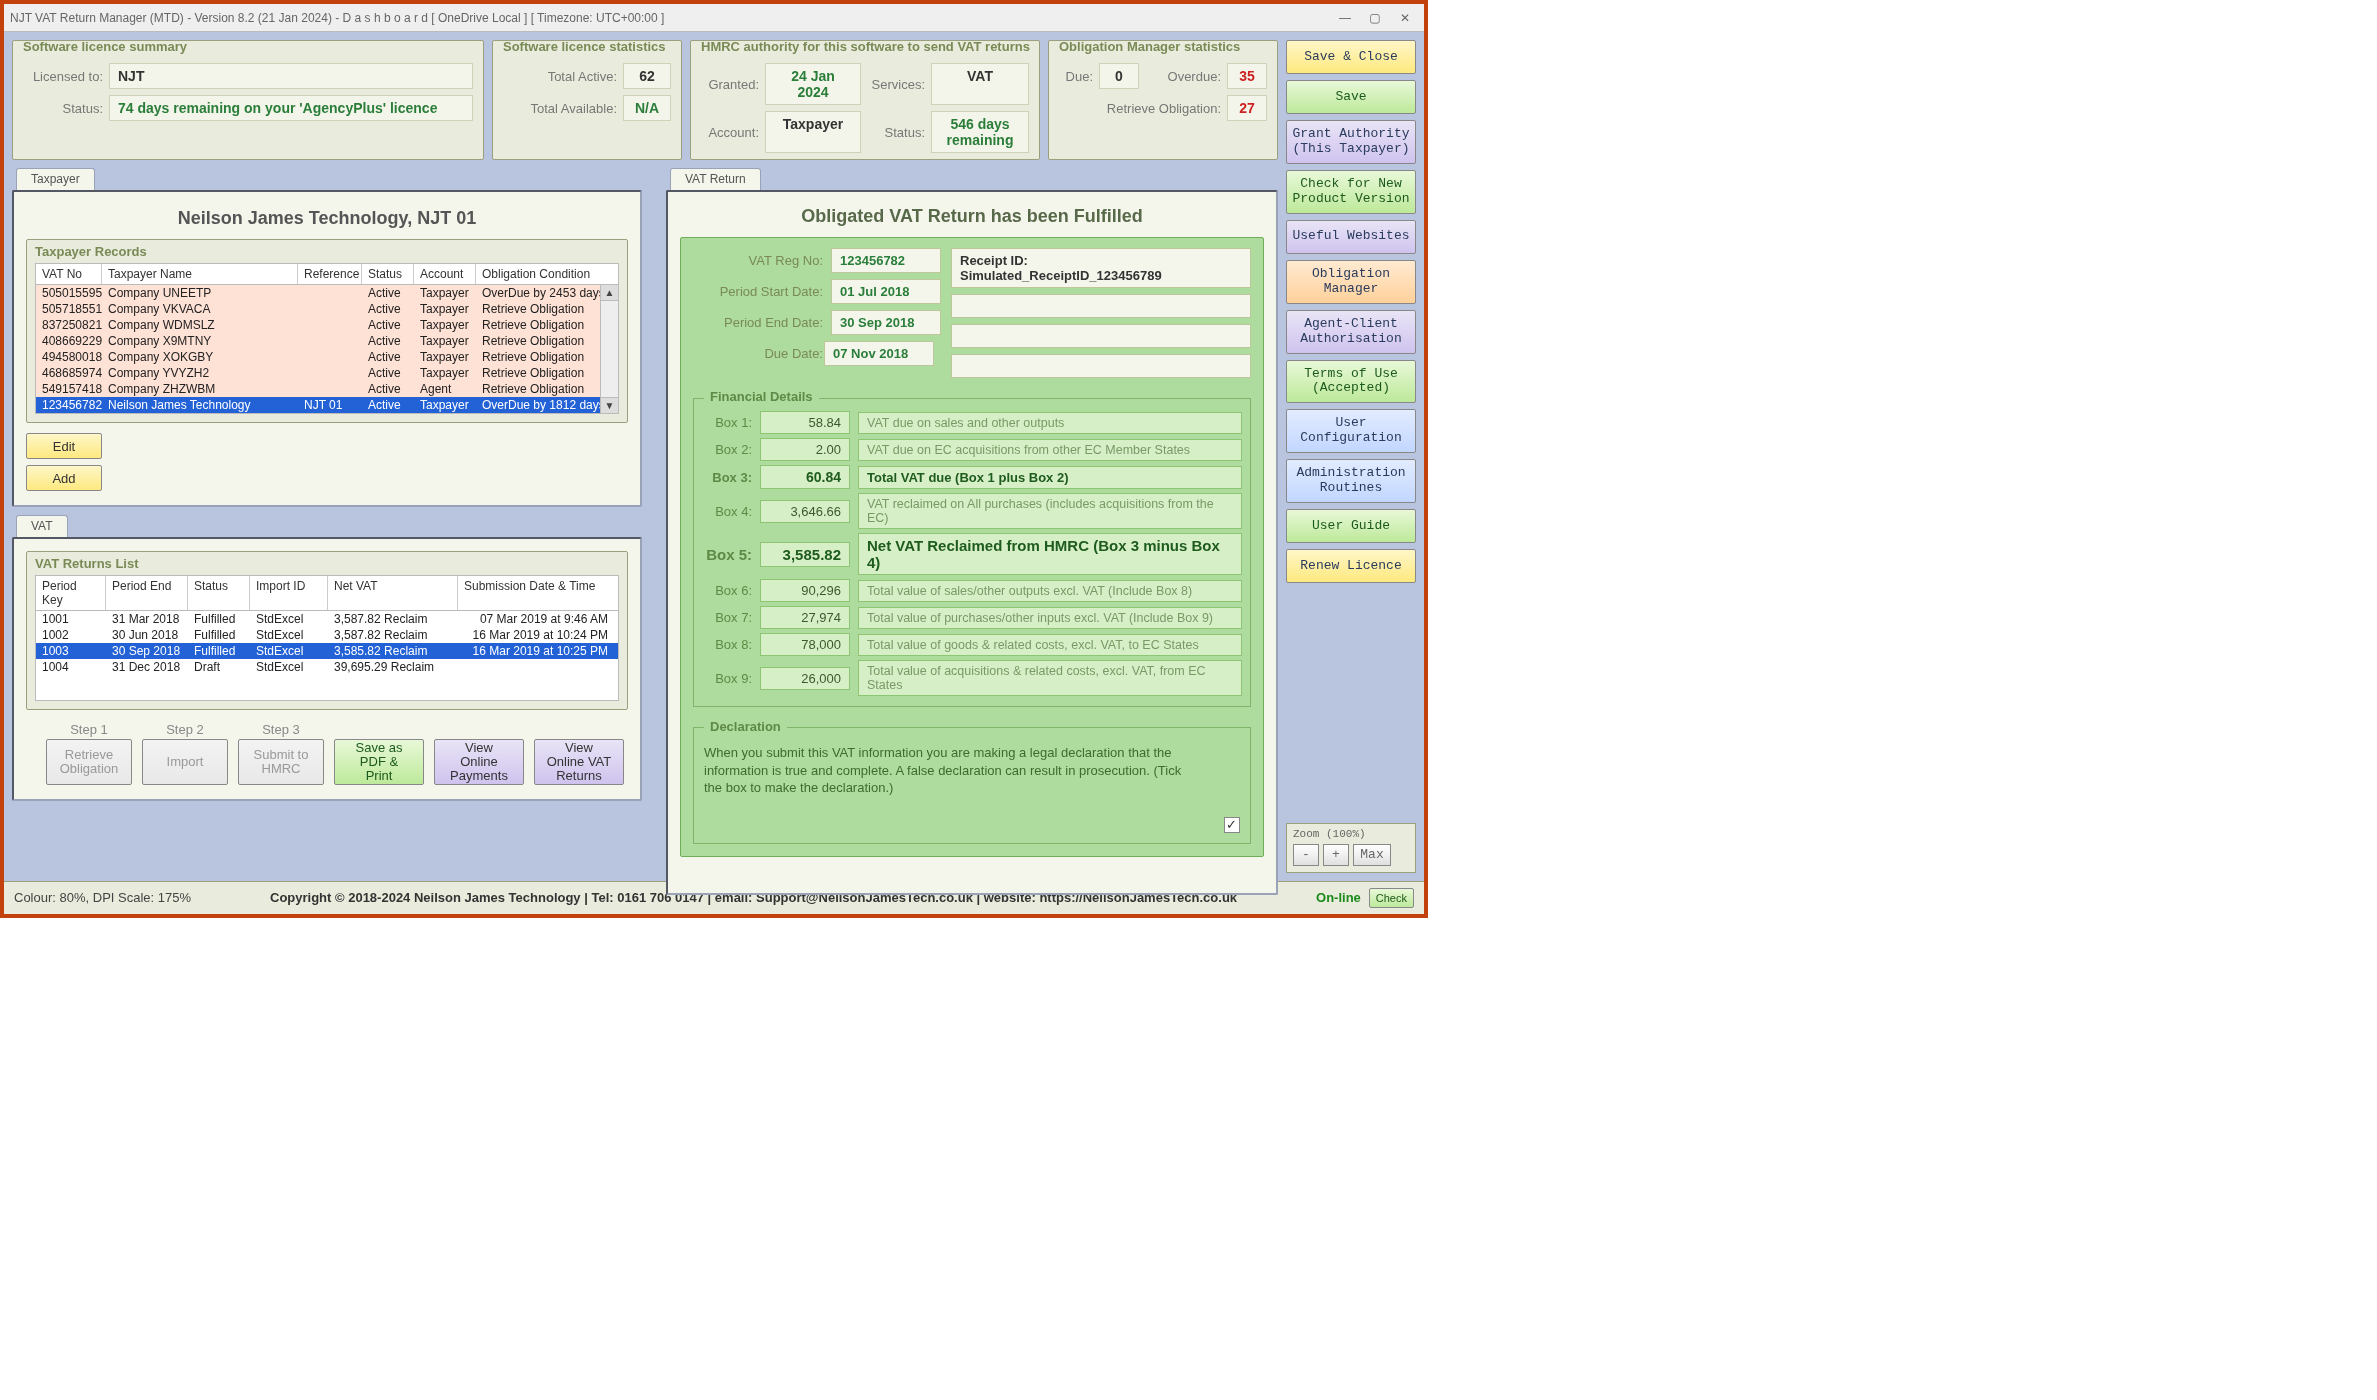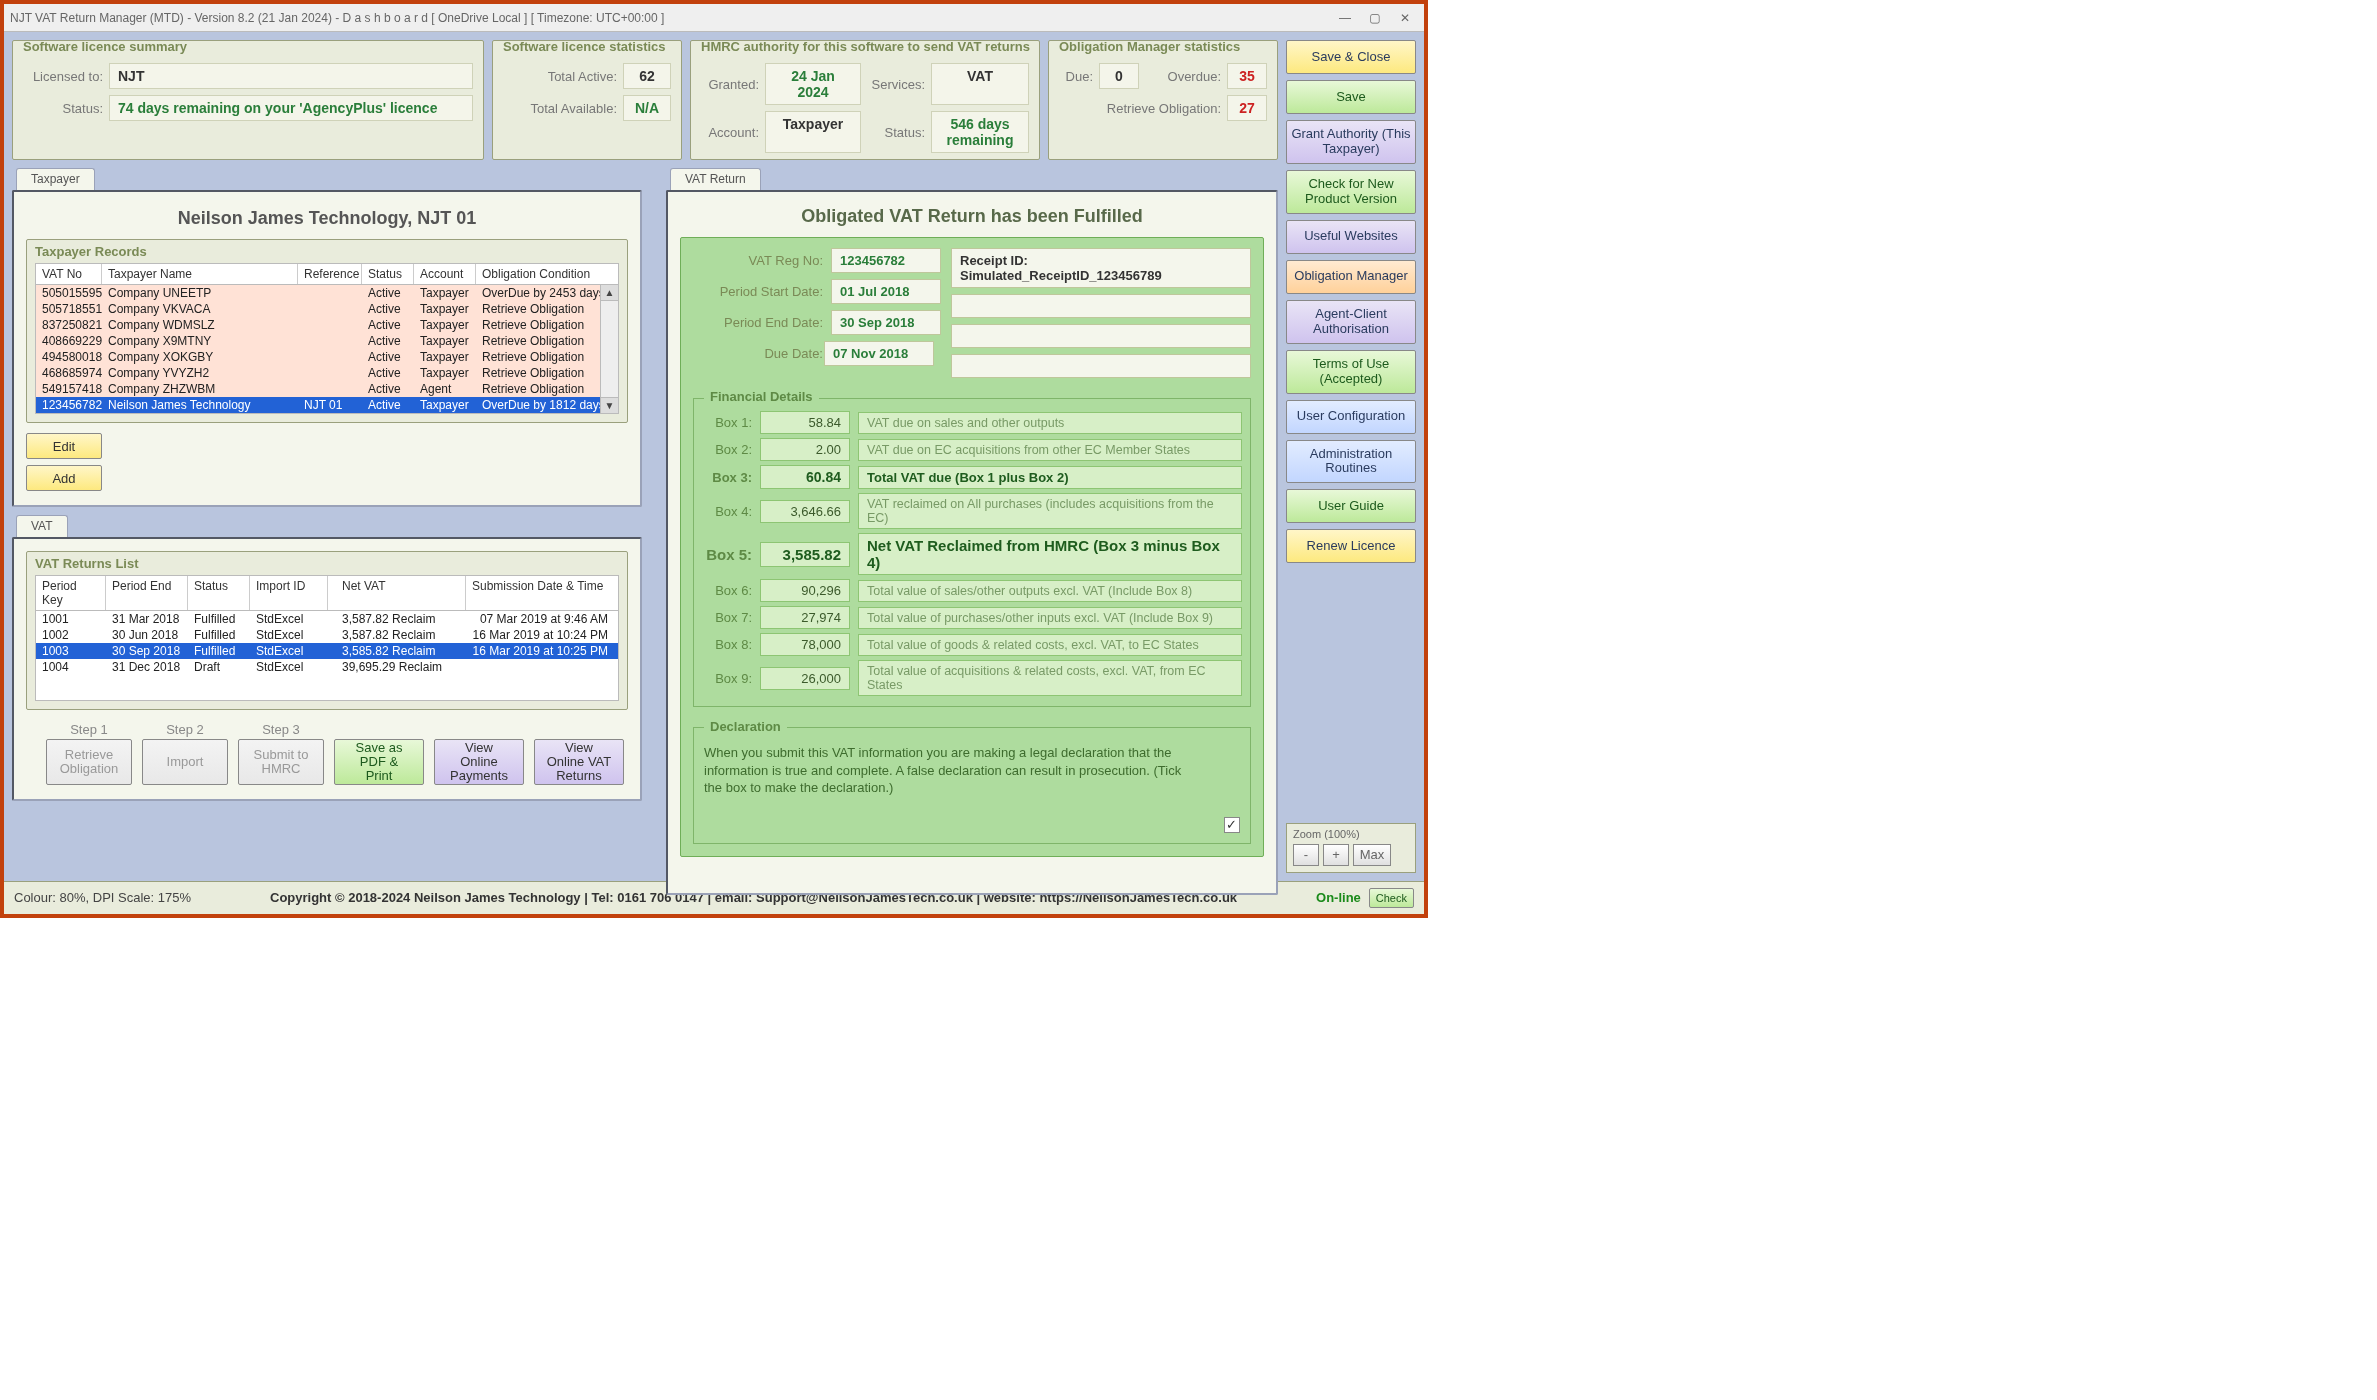--- a/index.html
+++ b/index.html
@@ -26,21 +26,21 @@
     font-size:12px;
   }
   .titlebar .btns { display:flex; gap:4px; }
   .titlebar .wbtn { width:26px; height:20px; display:flex; align-items:center; justify-content:center; color:#666; }
   .layout {
     display:flex;
     padding: 8px;
     gap: 8px;
   }
   .main-col { flex:1; display:flex; flex-direction:column; gap:8px; min-width:0;}
-  .right-col { width:130px; display:flex; flex-direction:column; gap:6px; }
+  .right-col { width:130px; display:flex; flex-direction:column; gap:6px;font-family:Liberation Mono, monospace; }
 
   .top-strip { display:flex; gap:8px; }
   .card {
     background:#e9ecdc;
     border:1px solid #9aa07d;
     border-radius:2px;
     padding:6px 10px 6px 10px;
     position:relative;
   }
   .card-title {
@@ -208,21 +208,21 @@
   .zoom {
     background:#e9ecdc; border:1px solid #9aa07d;
     padding:4px 6px 6px; font-size:11px; color:#666;
     display:flex; flex-direction:column; gap:4px;
   }
   .zoom .zrow { display:flex; gap:4px; }
   .zoom .zbtn { width:26px; height:22px; border:1px solid #888; background:linear-gradient(#fff,#e0e0e0); display:flex;align-items:center;justify-content:center; font-size:13px;}
 
   
   .c-vatno{width:66px;} .c-name{width:196px;} .c-ref{width:64px;} .c-stat{width:52px;} .c-acct{width:62px;} .c-obl{flex:1;}
-  .c-pk{width:70px;} .c-pe{width:82px;} .c-st{width:62px;} .c-imp{width:78px;} .c-net{width:130px;margin-left:8px;} .c-sub{flex:1;}
+  .c-pk{width:70px;} .c-pe{width:82px;} .c-st{width:62px;} .c-imp{width:78px;} .c-net{width:130px;} .c-sub{flex:1;}
 </style>
 </head>
 <body>
 
 <div class="window">
 
   <div class="titlebar">
     <div>NJT VAT Return Manager (MTD) - Version 8.2 (21 Jan 2024)  -   D a s h b o a r d   [ OneDrive Local ]   [ Timezone: UTC+00:00 ]</div>
     <div class="btns">
       <div class="wbtn">—</div>

